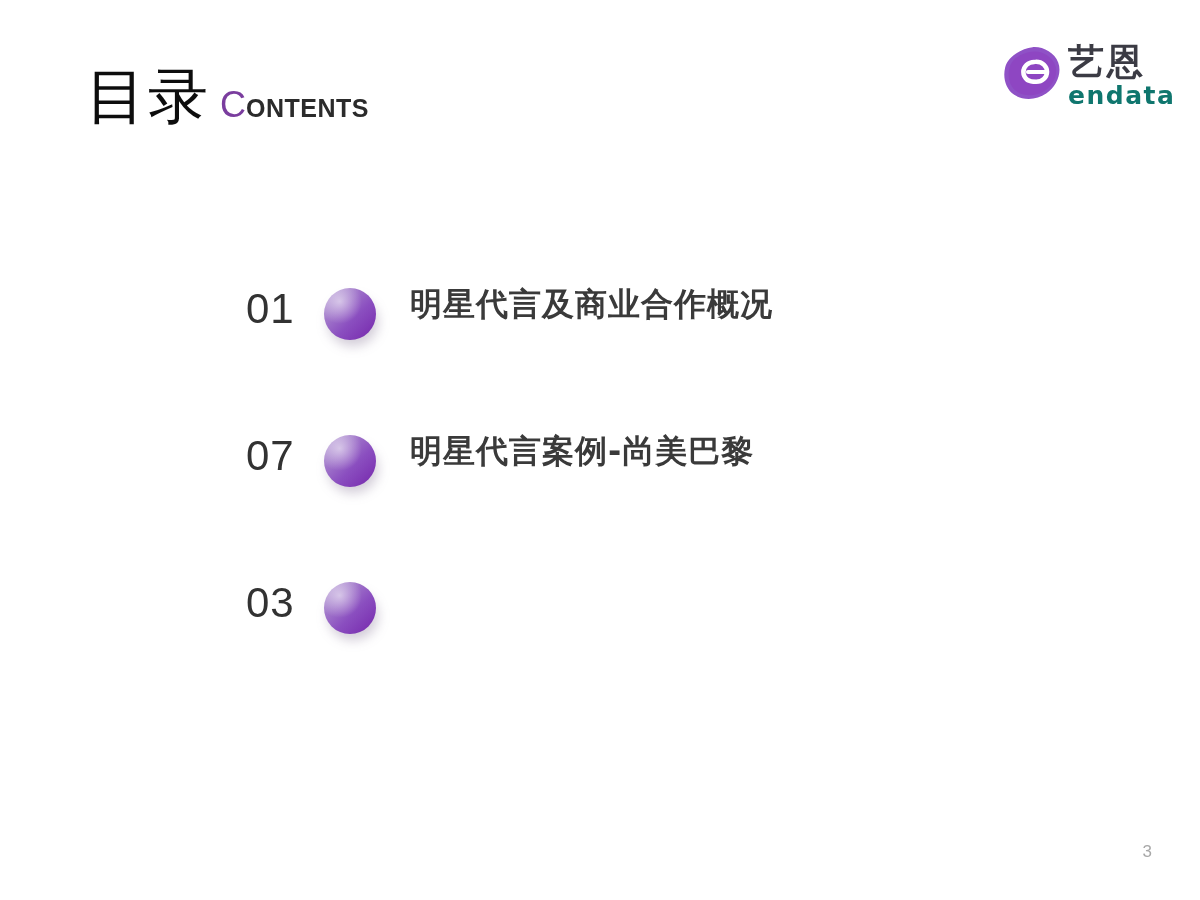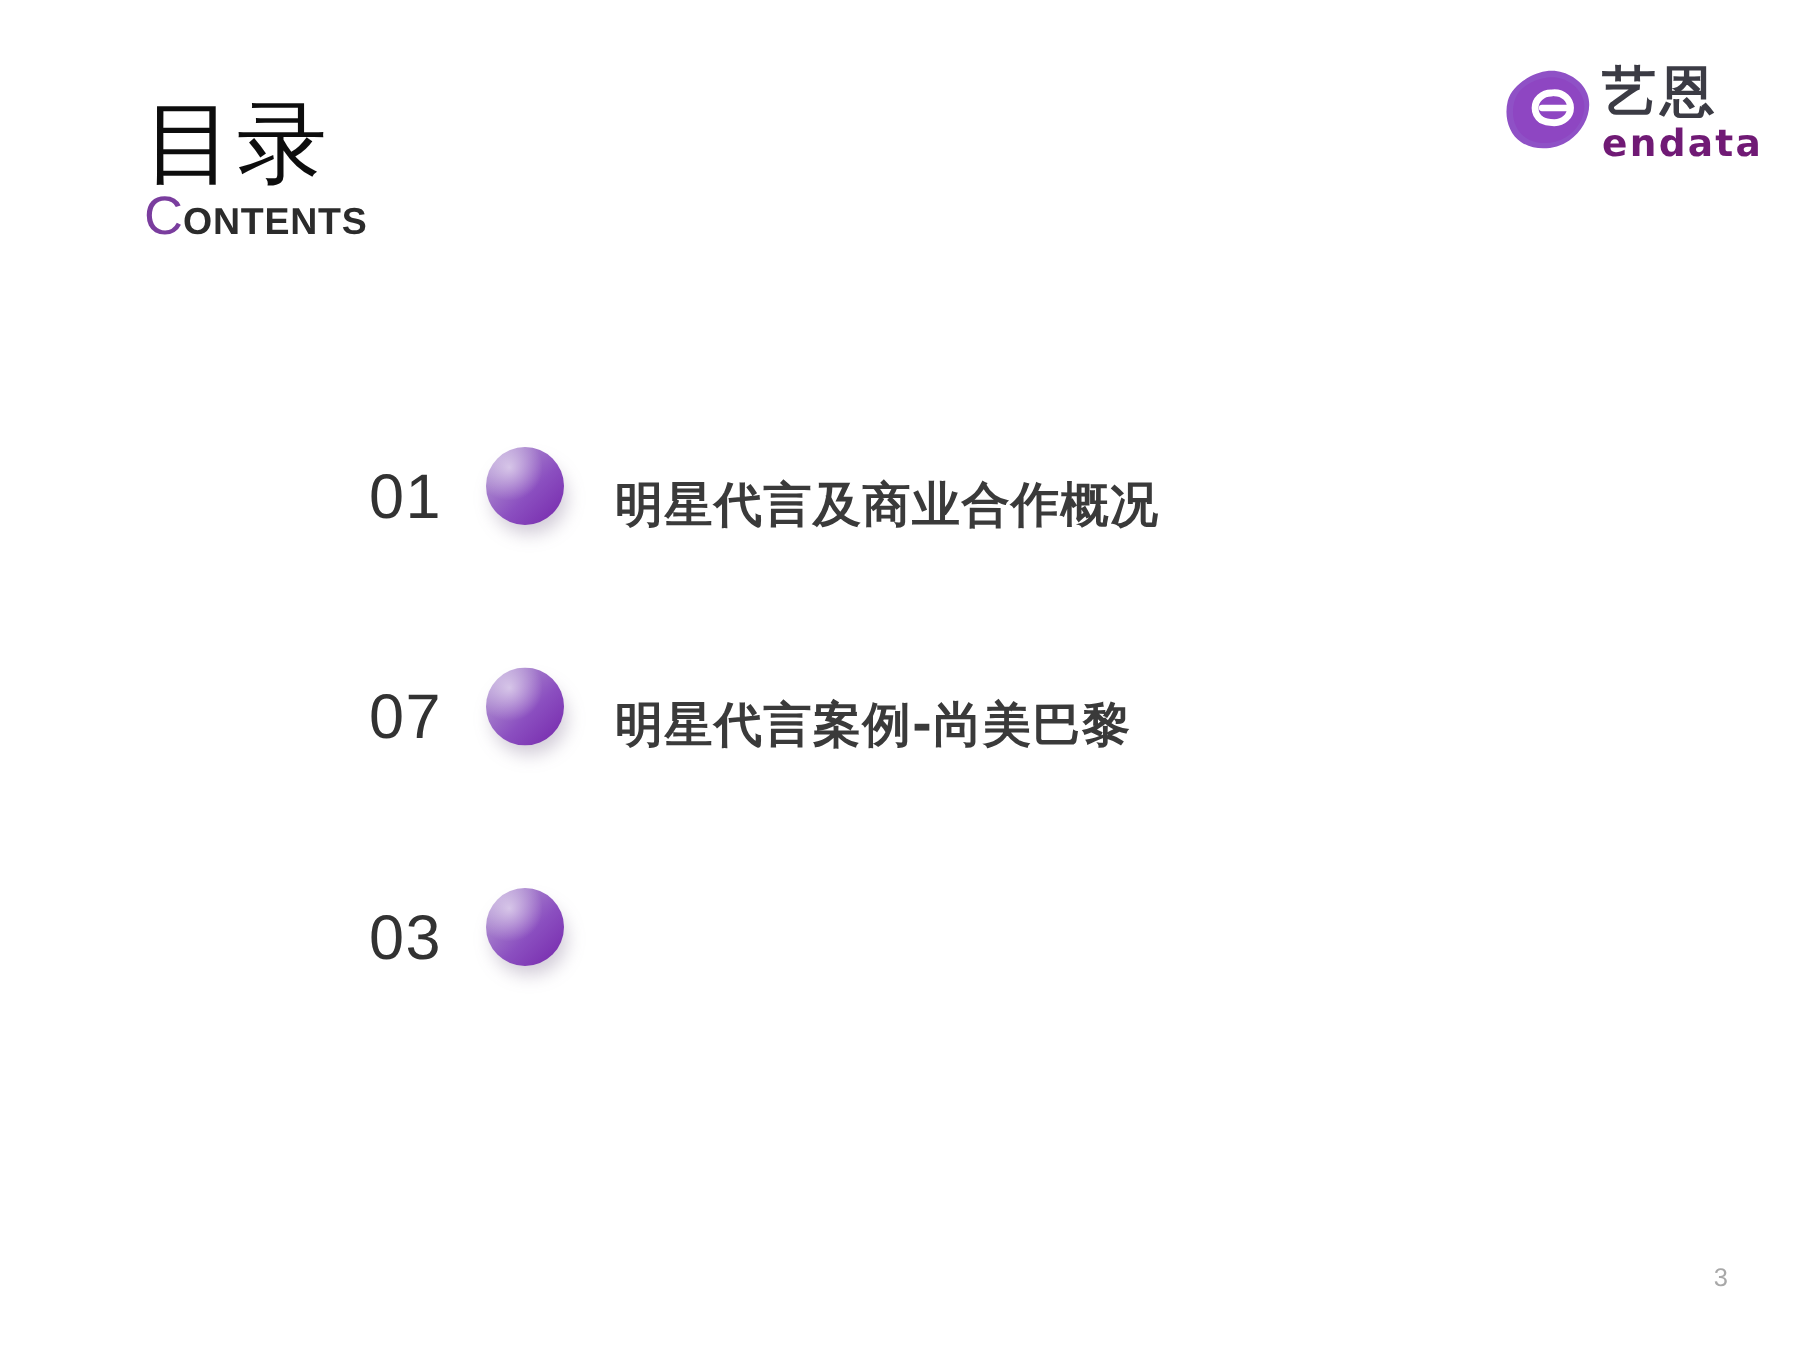--- a/index.html
+++ b/index.html
@@ -49,34 +49,33 @@
     font-size: 36px;
     font-weight: 700;
     color: #3b3b44;
     letter-spacing: 3px;
     font-family: "DejaVu Sans", "Liberation Sans", sans-serif;
   }
   .brand-en {
     margin-top: 3px;
     font-size: 25px;
     font-weight: 700;
-    color: #701a75;
+    color: #0f766e;
     letter-spacing: 1.5px;
     font-family: "DejaVu Sans", "Liberation Sans", sans-serif;
   }
 
   
   .page-title {
     position: absolute;
     top: 66px;
     left: 86px;
     display: flex;
     align-items: baseline;
     white-space: nowrap;
-    flex-direction: column;
   }
   .title-cn {
     font-size: 60px;
     font-weight: 400;
     color: #0d0d0d;
     letter-spacing: 2px;
     line-height: 1;
     font-family: "DejaVu Sans", "Liberation Sans", sans-serif;
   }
   .title-en {
@@ -103,21 +102,21 @@
     position: absolute;
     top: 288px;
     left: 246px;
     width: 800px;
   }
   .contents-item {
     position: relative;
     height: 64px;
     margin-bottom: 83px;
     display: flex;
-    align-items: flex-end;
+    align-items: flex-start;
   }
   .contents-item:last-child {
     margin-bottom: 0;
     margin-top: 13px;
   }
   .item-number {
     width: 78px;
     flex: none;
     font-size: 42px;
     font-weight: 500;

